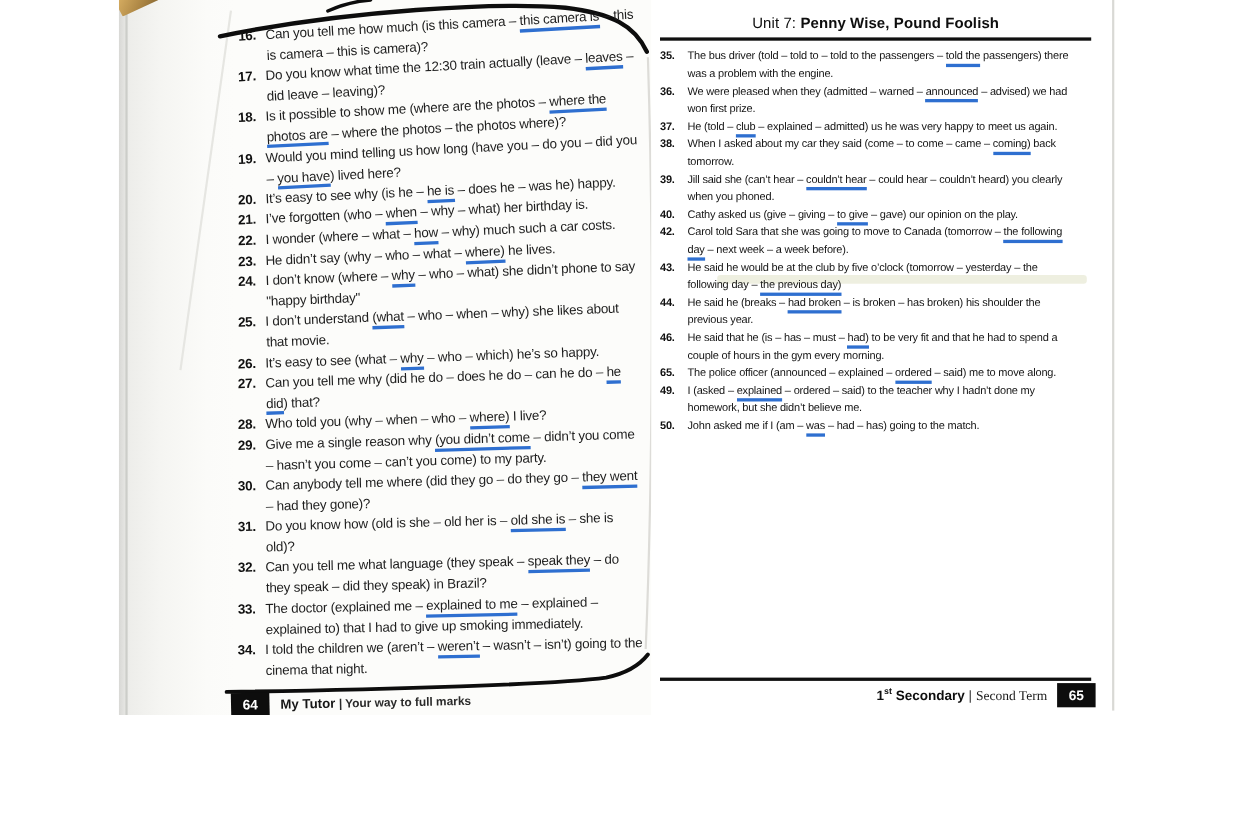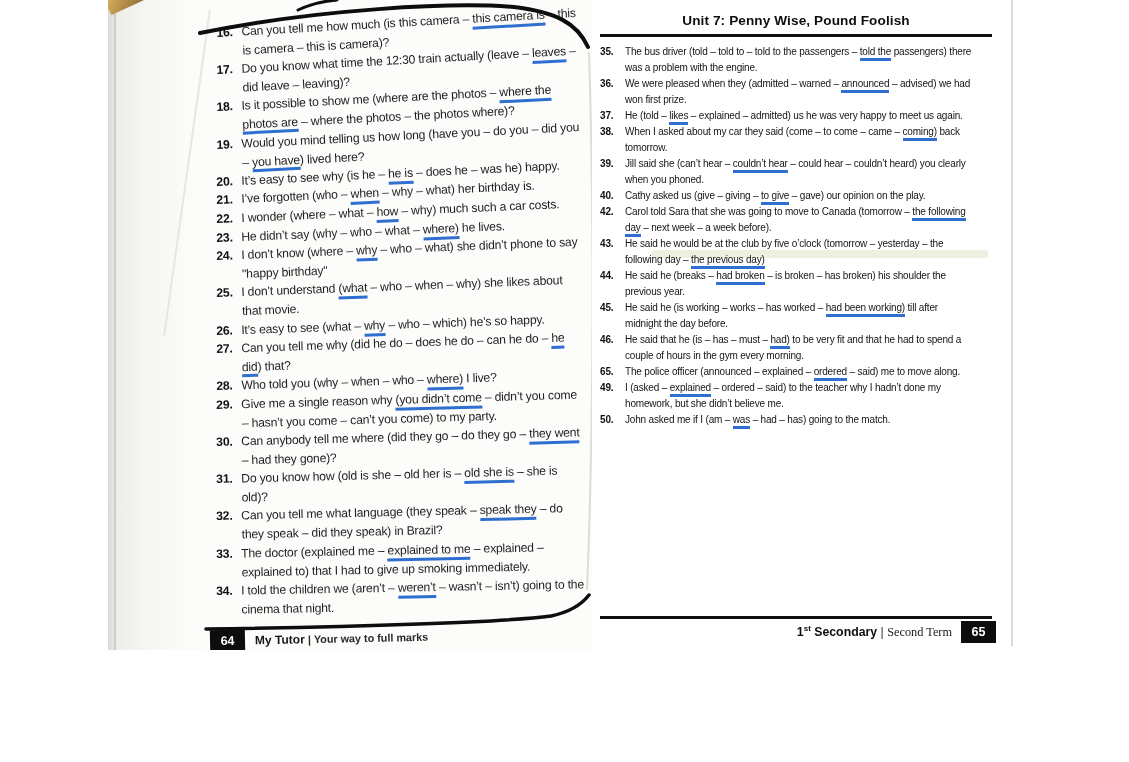--- a/index.html
+++ b/index.html
@@ -39,21 +39,21 @@
   .pagebox{width:35px;height:22px;background:#0d0d0d;color:#fff;font-weight:700;font-size:12.5px;
     display:flex;align-items:center;justify-content:center;}
   .brand{font-size:11.5px;color:#161616;white-space:nowrap;}
   .brand b{font-weight:800;font-size:12px;}
   .brand .tagline{font-weight:600;font-size:10.8px;color:#2a2a2a;}
 
   
   .page-right{position:absolute;left:488px;top:0;width:421px;height:650px;background:var(--paper-right);}
   .r-title{position:absolute;top:13px;left:4px;width:392px;text-align:center;font-size:13.6px;
     font-weight:700;color:#0e0e0e;letter-spacing:0.1px;}
-  .r-title .unit{font-weight:700;}
+  .r-title .unit{font-weight:400;}
   .rule{position:absolute;left:4px;width:392px;height:3px;background:#101010;}
   .rule-top{top:34px;}
   .rule-bottom{top:616px;}
   .ghost-artifact{position:absolute;left:56px;top:250px;width:336px;height:8px;
     background:rgba(150,158,62,0.16);border-radius:3px;}
   .footer-right{position:absolute;top:621px;left:0;width:400px;display:flex;justify-content:flex-end;
     align-items:center;gap:9px;}
   .grade{font-size:12.3px;color:#0e0e0e;font-weight:700;white-space:nowrap;}
   .grade sup{font-size:8px;vertical-align:super;}
   .grade .sep{font-weight:400;color:#333;}
@@ -110,28 +110,27 @@
     <div class="page-right">
       <div class="r-title">
         <span class="unit">Unit 7:</span><span> Penny Wise, Pound Foolish</span>
       </div>
       <div class="rule rule-top"></div>
       <div class="ghost-artifact"></div>
 
       <ol class="qlist qlist-right" id="right-list">
           <li class="q"><span class="num">35.</span><span>The bus driver (told – told to – told to the passengers – <span class="mark">told the</span> passengers) there was a problem with the engine.</span></li>
           <li class="q"><span class="num">36.</span><span>We were pleased when they (admitted – warned – <span class="mark">announced</span> – advised) we had won first prize.</span></li>
-          <li class="q"><span class="num">37.</span><span>He (told – <span class="mark">likes</span> – explained – admitted) us he was very happy to meet us again.</span></li>
+          <li class="q"><span class="num">37.</span><span>He (told – <span class="mark">club</span> – explained – admitted) us he was very happy to meet us again.</span></li>
           <li class="q"><span class="num">38.</span><span>When I asked about my car they said (come – to come – came – <span class="mark">coming)</span> back tomorrow.</span></li>
           <li class="q"><span class="num">39.</span><span>Jill said she (can’t hear – <span class="mark">couldn’t hear</span> – could hear – couldn’t heard) you clearly when you phoned.</span></li>
           <li class="q"><span class="num">40.</span><span>Cathy asked us (give – giving – <span class="mark">to give</span> – gave) our opinion on the play.</span></li>
           <li class="q"><span class="num">42.</span><span>Carol told Sara that she was going to move to Canada (tomorrow – <span class="mark">the following day</span> – next week – a week before).</span></li>
           <li class="q"><span class="num">43.</span><span>He said he would be at the club by five o’clock (tomorrow – yesterday – the following day – <span class="mark">the previous day)</span></span></li>
           <li class="q"><span class="num">44.</span><span>He said he (breaks – <span class="mark">had broken</span> – is broken – has broken) his shoulder the previous year.</span></li>
-          <li class="q"><span class="num">45.</span><span>He said he (is working – works – has worked – <span class="mark">had been working)</span> till after midnight the day before.</span></li>
           <li class="q"><span class="num">46.</span><span>He said that he (is – has – must – <span class="mark">had)</span> to be very fit and that he had to spend a couple of hours in the gym every morning.</span></li>
           <li class="q"><span class="num">65.</span><span>The police officer (announced – explained – <span class="mark">ordered</span> – said) me to move along.</span></li>
           <li class="q"><span class="num">49.</span><span>I (asked – <span class="mark">explained</span> – ordered – said) to the teacher why I hadn’t done my homework, but she didn’t believe me.</span></li>
           <li class="q"><span class="num">50.</span><span>John asked me if I (am – <span class="mark">was</span> – had – has) going to the match.</span></li>
         </ol>
 
       <div class="rule rule-bottom"></div>
       <div class="footer-right">
         <div class="grade">
           <span>1</span><sup>st</sup><span> Secondary </span><span class="sep">| </span><span class="term">Second Term</span>

